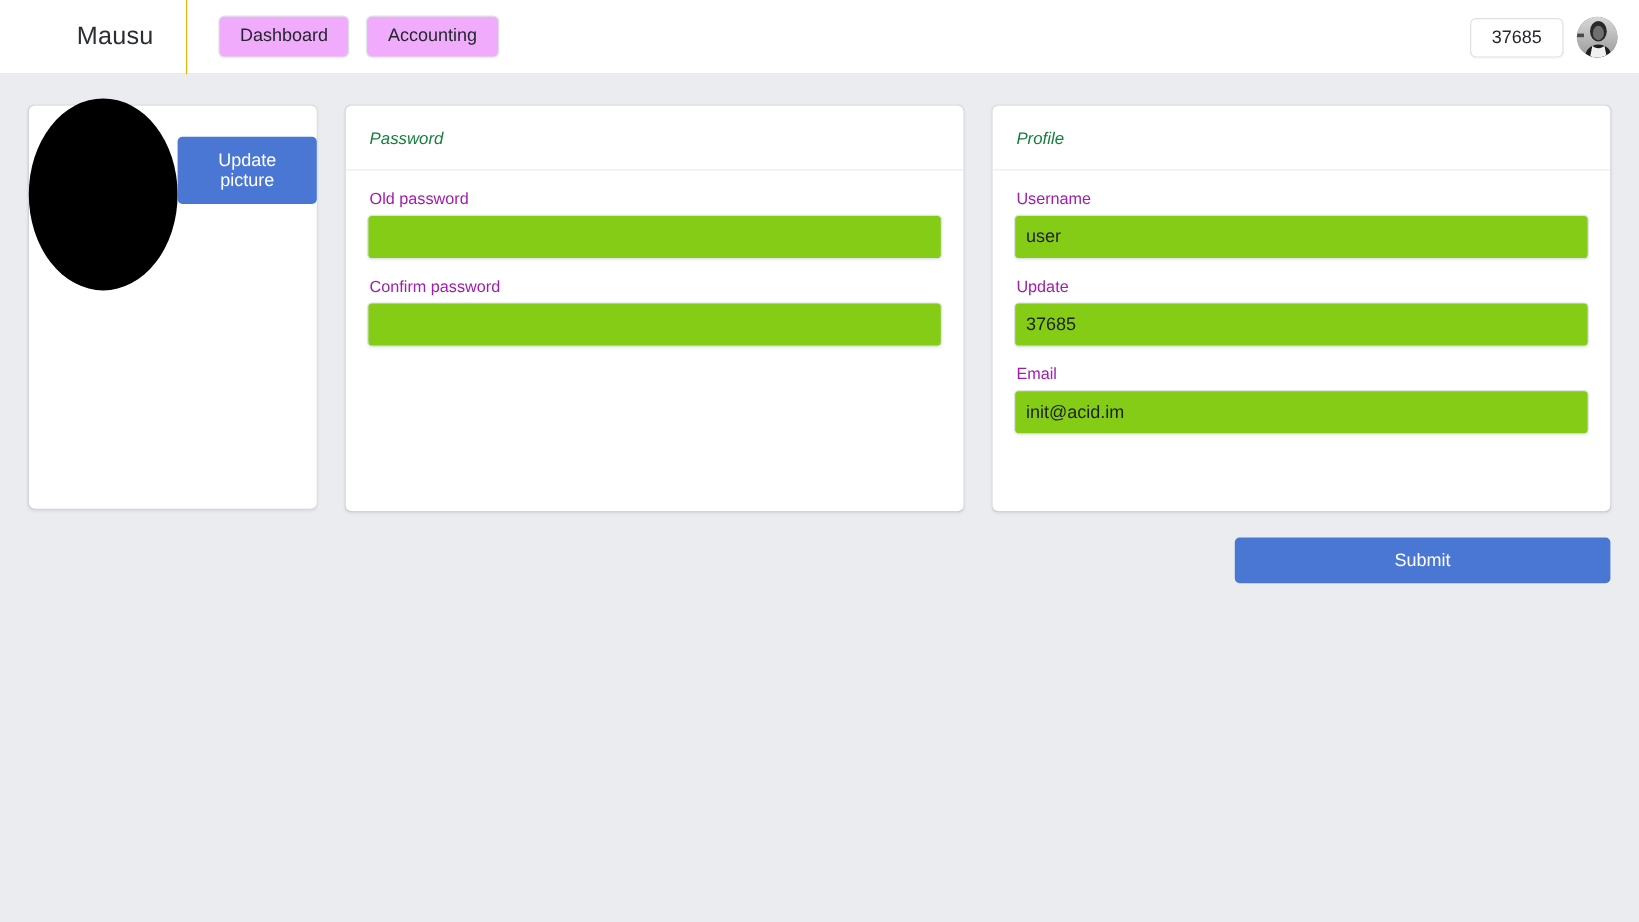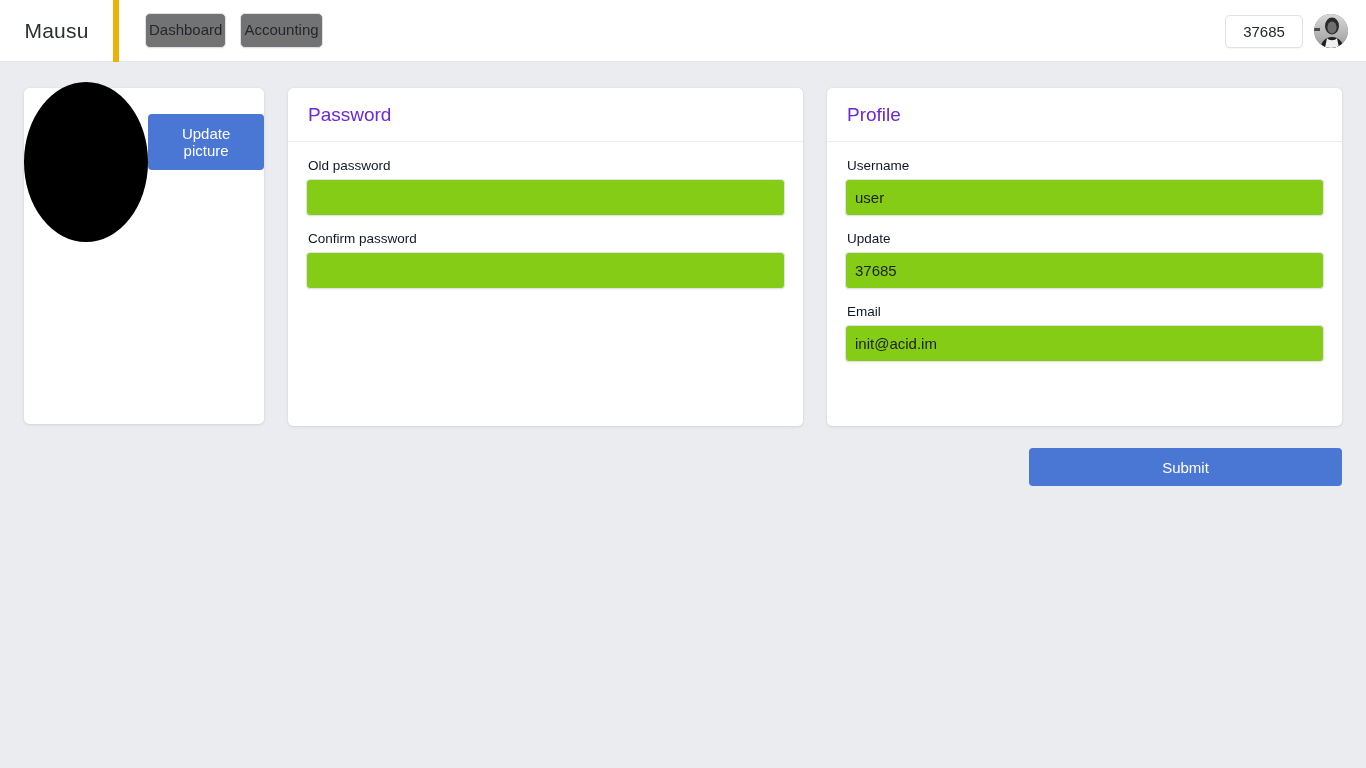--- a/index.html
+++ b/index.html
@@ -19,39 +19,40 @@
     border-bottom: 1px solid #e3e5e9;
     display: flex;
     align-items: center;
   }
   .brand-cell {
     width: 119px;
     height: 62px;
     display: flex;
     align-items: center;
     justify-content: center;
-    border-right: 6px solid #eab308;
+    border-right: 1px solid #eab308;
     flex: 0 0 119px;
+    margin-left: 37px;
   }
   .brand {
     font-size: 21px;
     color: #2b2f33;
     letter-spacing: 0.2px;
   }
   .nav-links {
     display: flex;
     align-items: center;
     gap: 14px;
     padding-left: 26px;
   }
   .nav-btn {
-    background: #737373;
+    background: #f0abfc;
     border: 1px solid #dfe1e5;
     border-radius: 5px;
-    padding: 8px 3px;
+    padding: 8px 17px;
     font-size: 15px;
     color: #24282c;
     line-height: 1.1;
     cursor: pointer;
     font-family: "Liberation Sans", sans-serif;
     box-shadow: 0 1px 1px rgba(0,0,0,0.03);
   }
   .nav-right {
     position: absolute;
     right: 18px;
@@ -124,29 +125,30 @@
     height: 338px;
   }
   .card-head {
     height: 54px;
     border-bottom: 1px solid #ececee;
     display: flex;
     align-items: center;
     padding: 0 20px;
   }
   .card-title {
-    font-size: 19px;
-    color: #6d28d9;
+    font-size: 14px;
+    color: #15803d;
+    font-style: italic;
   }
   .card-body { padding: 16px 18px 0 18px; }
   .field { margin-bottom: 15px; }
   .field-label {
     display: block;
     font-size: 13.5px;
-    color: #0f172a;
+    color: #a21caf;
     margin-bottom: 6px;
     padding-left: 2px;
   }
   .field-input {
     display: block;
     width: 100%;
     height: 37px;
     border: 1px solid #e0e2e6;
     border-radius: 4px;
     background: #84cc16;

